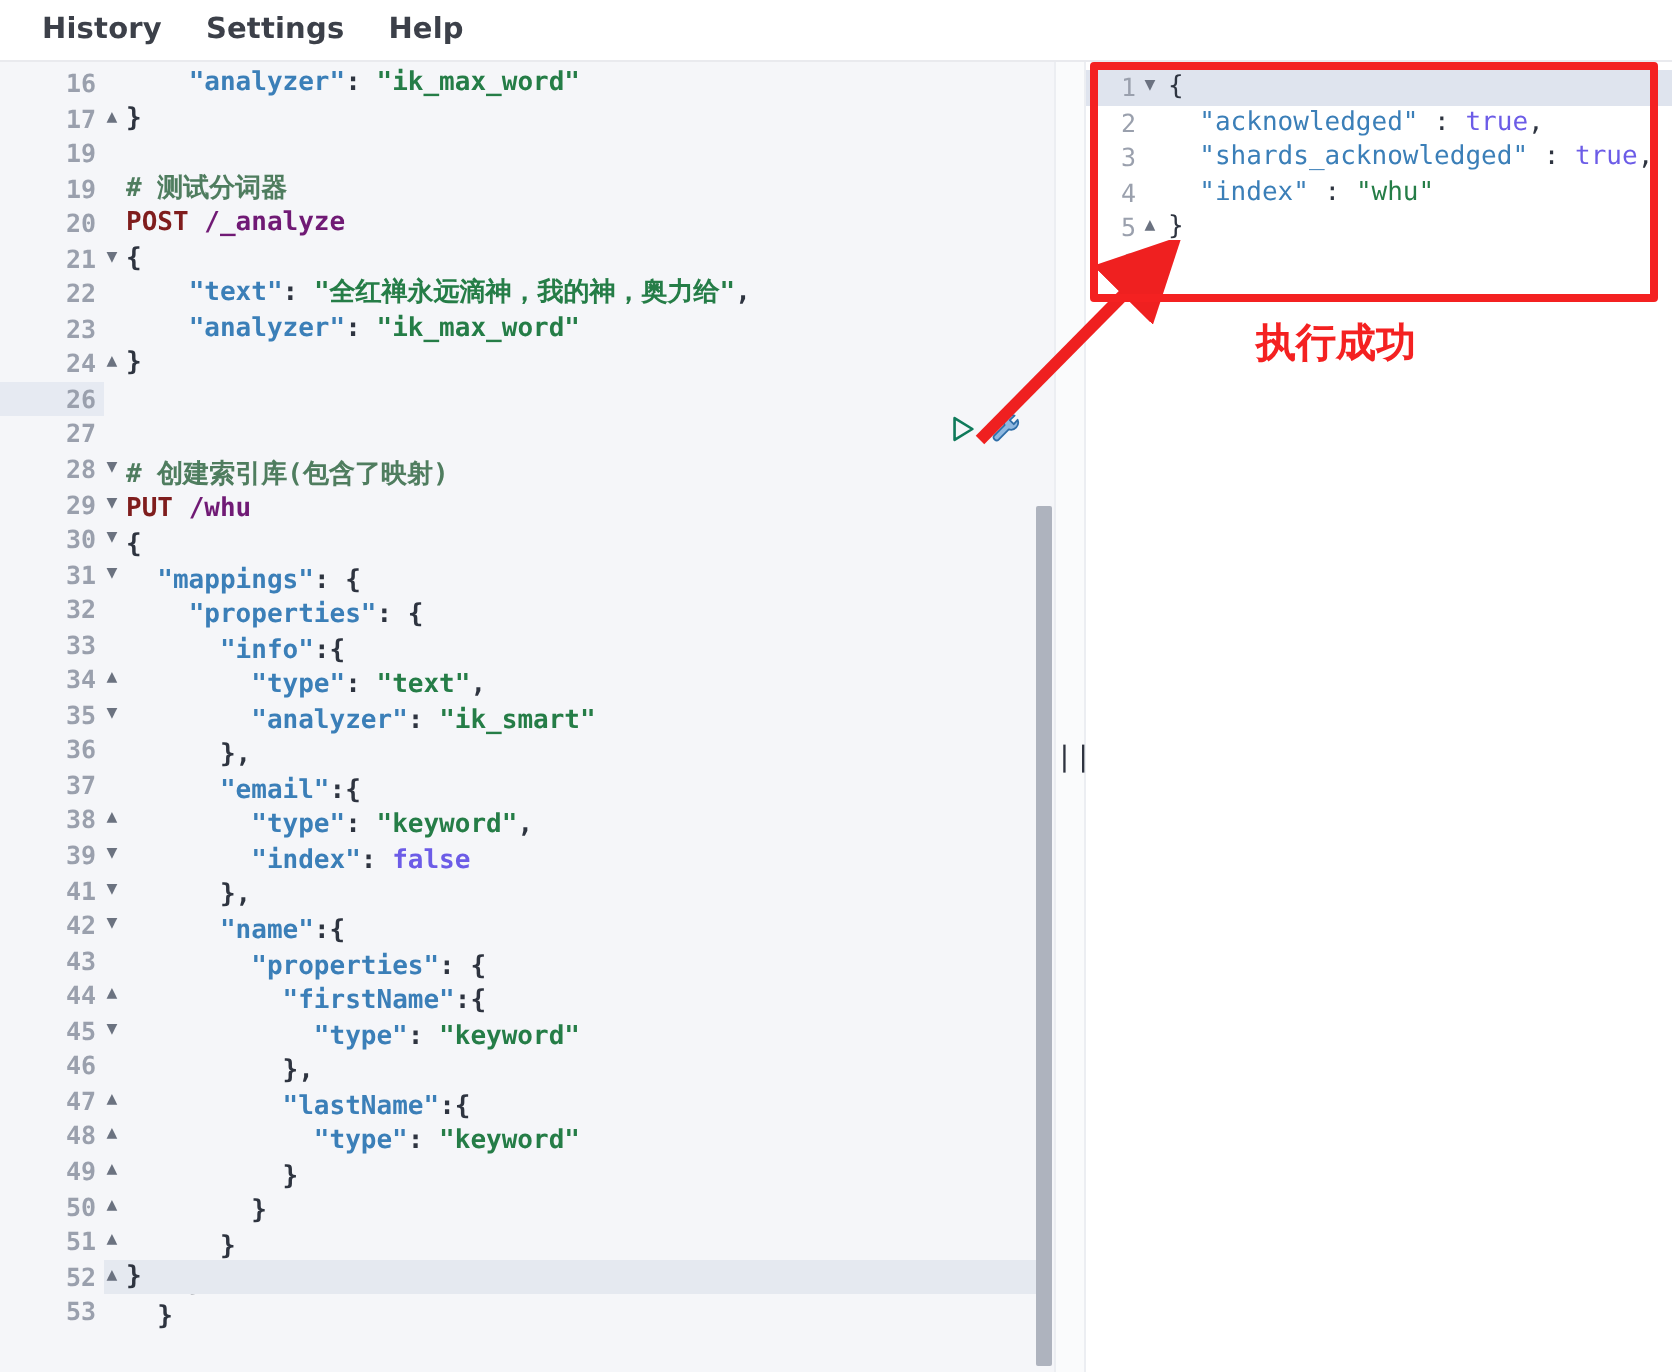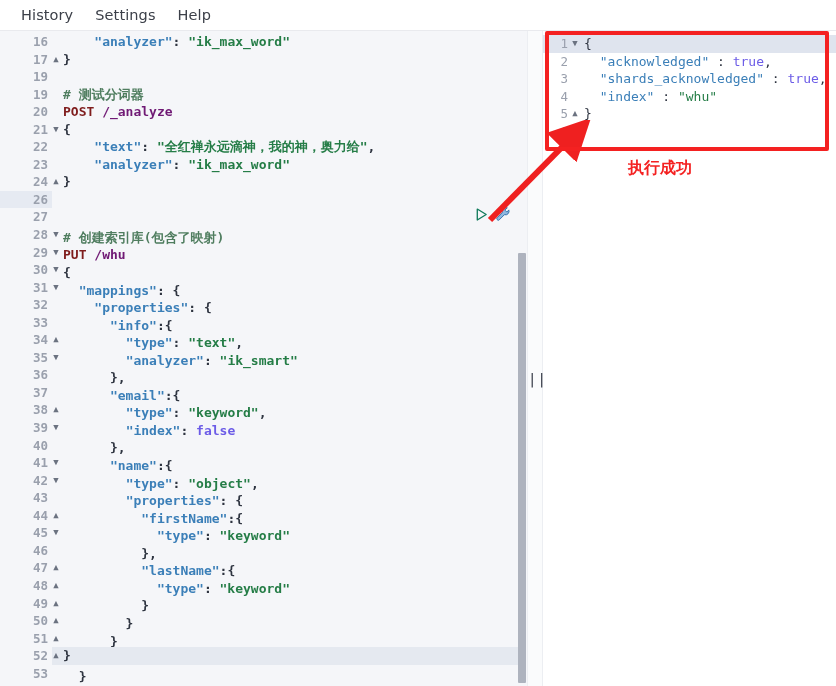--- a/index.html
+++ b/index.html
@@ -24,20 +24,21 @@
     display: flex; align-items: center;
     padding-left: 10px;
     border-bottom: 1px solid #e9eaee;
   }
   .menu-item {
     font-size: 14.5px;
     color: #3c4049;
     padding: 3px 11px;
     cursor: default;
     letter-spacing: .1px;
+    font-weight: bold;
   }
 
   
   .editor-pane {
     position: absolute; left: 0; top: 31px;
     width: 518px; height: 655px;
     background: #f5f6f9;
     overflow: hidden;
     font-weight: bold;
   }
@@ -182,21 +183,21 @@
     width: 284px; height: 120px;
     border: 4px solid #f42121;
     border-radius: 2px;
     pointer-events: none;
     z-index: 20;
   }
   .annot-text {
     position: absolute;
     left: 628px; top: 158px;
     font-family: "DejaVu Sans", "Liberation Sans", sans-serif;
-    font-size: 16px;
+    font-size: 20px;
     font-weight: bold;
     color: #f42121;
     z-index: 21;
     white-space: nowrap;
   }
   .arrow-svg {
     position: absolute;
     left: 480px; top: 120px;
     width: 130px; height: 110px;
     z-index: 19;
@@ -232,21 +233,20 @@
         <div class="line sel"><div class="gutter-wrap"><div class="gutter">30<div class="fold">▼</div></div></div><div class="codetext"><span class="k-punct">    </span><span class="k-key">"properties"</span><span class="k-punct">: {</span></div></div>
         <div class="line sel"><div class="gutter-wrap"><div class="gutter">31<div class="fold">▼</div></div></div><div class="codetext"><span class="k-punct">      </span><span class="k-key">"info"</span><span class="k-punct">:{</span></div></div>
         <div class="line sel"><div class="gutter-wrap"><div class="gutter">32</div></div><div class="codetext"><span class="k-punct">        </span><span class="k-key">"type"</span><span class="k-punct">: </span><span class="k-str">"text"</span><span class="k-punct">,</span></div></div>
         <div class="line sel"><div class="gutter-wrap"><div class="gutter">33</div></div><div class="codetext"><span class="k-punct">        </span><span class="k-key">"analyzer"</span><span class="k-punct">: </span><span class="k-str">"ik_smart"</span></div></div>
         <div class="line sel"><div class="gutter-wrap"><div class="gutter">34<div class="fold">▲</div></div></div><div class="codetext"><span class="k-punct">      },</span></div></div>
         <div class="line sel"><div class="gutter-wrap"><div class="gutter">35<div class="fold">▼</div></div></div><div class="codetext"><span class="k-punct">      </span><span class="k-key">"email"</span><span class="k-punct">:{</span></div></div>
         <div class="line sel"><div class="gutter-wrap"><div class="gutter">36</div></div><div class="codetext"><span class="k-punct">        </span><span class="k-key">"type"</span><span class="k-punct">: </span><span class="k-str">"keyword"</span><span class="k-punct">,</span></div></div>
         <div class="line sel"><div class="gutter-wrap"><div class="gutter">37</div></div><div class="codetext"><span class="k-punct">        </span><span class="k-key">"index"</span><span class="k-punct">: </span><span class="k-bool">false</span></div></div>
         <div class="line sel"><div class="gutter-wrap"><div class="gutter">38<div class="fold">▲</div></div></div><div class="codetext"><span class="k-punct">      },</span></div></div>
         <div class="line sel"><div class="gutter-wrap"><div class="gutter">39<div class="fold">▼</div></div></div><div class="codetext"><span class="k-punct">      </span><span class="k-key">"name"</span><span class="k-punct">:{</span></div></div>
-        <div class="line sel"><div class="gutter-wrap"><div class="gutter">40</div></div><div class="codetext"><span class="k-punct">        </span><span class="k-key">"type"</span><span class="k-punct">: </span><span class="k-str">"object"</span><span class="k-punct">,</span></div></div>
         <div class="line sel"><div class="gutter-wrap"><div class="gutter">41<div class="fold">▼</div></div></div><div class="codetext"><span class="k-punct">        </span><span class="k-key">"properties"</span><span class="k-punct">: {</span></div></div>
         <div class="line sel"><div class="gutter-wrap"><div class="gutter">42<div class="fold">▼</div></div></div><div class="codetext"><span class="k-punct">          </span><span class="k-key">"firstName"</span><span class="k-punct">:{</span></div></div>
         <div class="line sel"><div class="gutter-wrap"><div class="gutter">43</div></div><div class="codetext"><span class="k-punct">            </span><span class="k-key">"type"</span><span class="k-punct">: </span><span class="k-str">"keyword"</span></div></div>
         <div class="line sel"><div class="gutter-wrap"><div class="gutter">44<div class="fold">▲</div></div></div><div class="codetext"><span class="k-punct">          },</span></div></div>
         <div class="line sel"><div class="gutter-wrap"><div class="gutter">45<div class="fold">▼</div></div></div><div class="codetext"><span class="k-punct">          </span><span class="k-key">"lastName"</span><span class="k-punct">:{</span></div></div>
         <div class="line sel"><div class="gutter-wrap"><div class="gutter">46</div></div><div class="codetext"><span class="k-punct">            </span><span class="k-key">"type"</span><span class="k-punct">: </span><span class="k-str">"keyword"</span></div></div>
         <div class="line sel"><div class="gutter-wrap"><div class="gutter">47<div class="fold">▲</div></div></div><div class="codetext"><span class="k-punct">          }</span></div></div>
         <div class="line sel"><div class="gutter-wrap"><div class="gutter">48<div class="fold">▲</div></div></div><div class="codetext"><span class="k-punct">        }</span></div></div>
         <div class="line sel"><div class="gutter-wrap"><div class="gutter">49<div class="fold">▲</div></div></div><div class="codetext"><span class="k-punct">      }</span></div></div>
         <div class="line sel"><div class="gutter-wrap"><div class="gutter">50<div class="fold">▲</div></div></div><div class="codetext"><span class="k-punct">    }</span></div></div>

